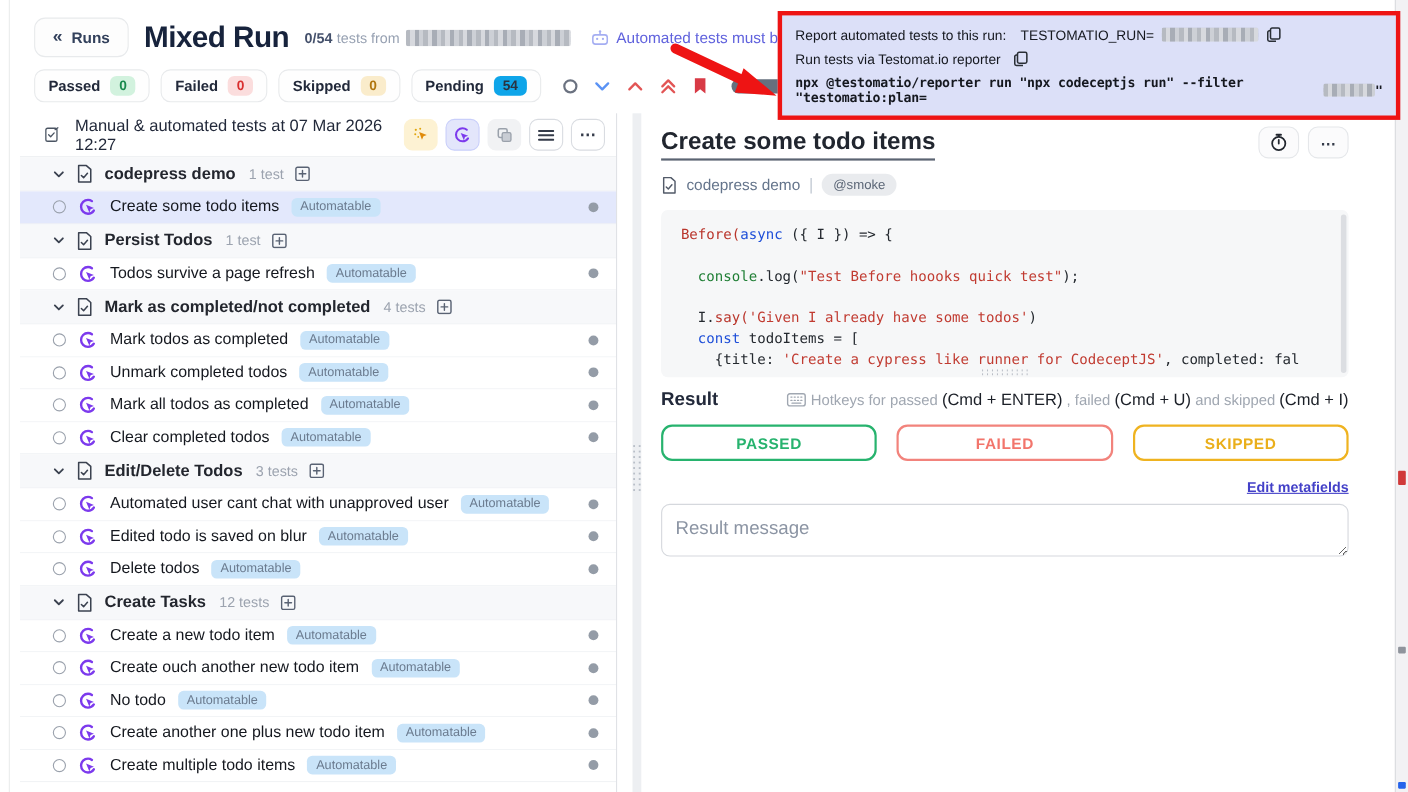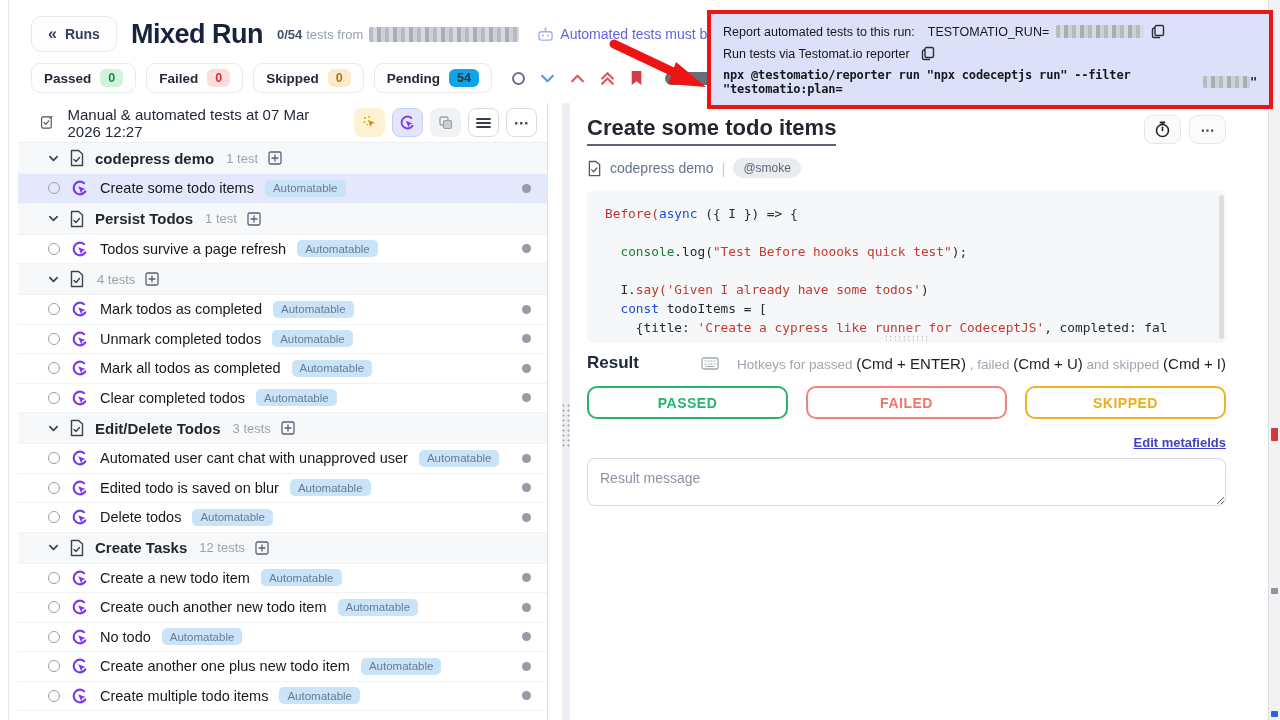--- a/index.html
+++ b/index.html
@@ -89,31 +89,31 @@
 
   .codeblock { margin-top:13px; background:#f6f7f8; border-radius:6px; height:152px; overflow:hidden; position:relative; padding:13px 18px 0 18px; }
   .cl { font-family:"DejaVu Sans Mono", monospace; font-size:12.8px; line-height:19px; white-space:pre; }
   .s-kw { color:#1d4ed8; } .s-fn { color:#b9352b; } .s-str { color:#c13b31; } .s-var { color:#1e7e34; } .s-pl { color:#24292f; }
   .code-scroll { position:absolute; right:2px; top:4px; bottom:4px; width:5px; background:#dcdee2; border-radius:3px; }
   .code-resize { position:absolute; left:50%; bottom:1px; transform:translateX(-50%); width:46px; height:7px;
     background-image:radial-gradient(circle,#b7bcc4 0.9px,transparent 1px); background-size:4.5px 3.5px; cursor:row-resize; }
 
   .result-row { display:flex; align-items:center; margin-top:10px; }
   .result-h { font-size:17px; font-weight:700; color:#22293a; }
-  .hotkeys { display:flex; align-items:center; gap:18px; margin-left:62px; }
+  .hotkeys { display:flex; align-items:center; gap:4px; margin-left:62px; }
   .hk-g { font-size:13.5px; color:#a0a7b1; }
   .hk-b { font-size:15px; font-weight:400; color:#1b1f27; }
   .verdicts { display:flex; gap:18px; margin-top:13px; }
   .vbtn { flex:1; height:33px; border-radius:10px; background:#fff; font-size:14px; font-weight:700; letter-spacing:0.5px; display:flex; align-items:center; justify-content:center; cursor:pointer; }
   .v-passed { border:2px solid #27b36e; color:#27b36e; }
   .v-failed { border:2px solid #f2837c; color:#f2756c; }
   .v-skipped { border:2px solid #efb320; color:#eaaf1b; }
   .meta-row { display:flex; justify-content:flex-end; margin-top:16px; }
   .meta-link { font-size:13px; font-weight:600; color:#4340c8; text-decoration:underline; cursor:pointer; }
-  .msgbox { margin-top:8px; width:100%; height:48px; border:1px solid #d5d8dd; border-radius:8px; font-family:"Liberation Sans", sans-serif; font-size:14px; color:#1f2937; padding:11px 12px; resize:vertical; background:#fff; }
+  .msgbox { margin-top:8px; width:100%; height:48px; border:1px solid #d5d8dd; border-radius:8px; font-family:"Liberation Sans", sans-serif; font-size:17px; color:#1f2937; padding:11px 12px; resize:vertical; background:#fff; }
   .msgbox::placeholder { color:#8b94a3; }
 
   
   .page-scroll { position:absolute; right:0; top:0; bottom:0; width:12px; background:#f2f2f4; border-left:1px solid #dadcdf; z-index:40; }
   .ps-mark { position:absolute; left:2px; right:2px; border-radius:1px; }
   .ps-red { top:428px; height:13px; background:#d03a3a; }
   .ps-gray { top:588px; height:6px; background:#8f949c; }
   .ps-blue { top:711px; height:6px; background:#2563eb; }
 </style>
 </head>
@@ -283,20 +283,21 @@
     <span class="row-dot"></span>
   </div>
           <div class="row suite">
     <svg width="11" height="11" viewBox="0 0 12 12">
               <path d="M2 4l4 4 4-4" fill="none" stroke="#3b4250" stroke-width="1.8" stroke-linecap="round" stroke-linejoin="round"></path>
             </svg>
     <svg width="16" height="18" viewBox="0 0 16 18">
               <path d="M2.5 1.5h7L13.5 5v11.5h-11z" fill="none" stroke="#3b4250" stroke-width="1.4" stroke-linejoin="round"></path>
               <path d="M5 10.5l2 2 3.5-4" fill="none" stroke="#3b4250" stroke-width="1.4" stroke-linecap="round" stroke-linejoin="round"></path>
             </svg>
+    <span class="stitle">Mark as completed/not completed</span>
     <span class="scount">4 tests</span>
     <svg width="14" height="14" viewBox="0 0 14 14">
               <rect x="1" y="1" width="12" height="12" rx="1.5" fill="none" stroke="#596273" stroke-width="1.3"></rect>
               <path d="M7 4v6M4 7h6" stroke="#596273" stroke-width="1.3" stroke-linecap="round"></path>
             </svg>
   </div>
           <div class="row test">
     <span class="radio"></span>
     <svg width="18" height="18" viewBox="0 0 20 20">
               <circle cx="10" cy="10" r="7" fill="none" stroke="#7c3aed" stroke-width="2.4" stroke-dasharray="33 11" stroke-dashoffset="-4" stroke-linecap="round"></circle>

